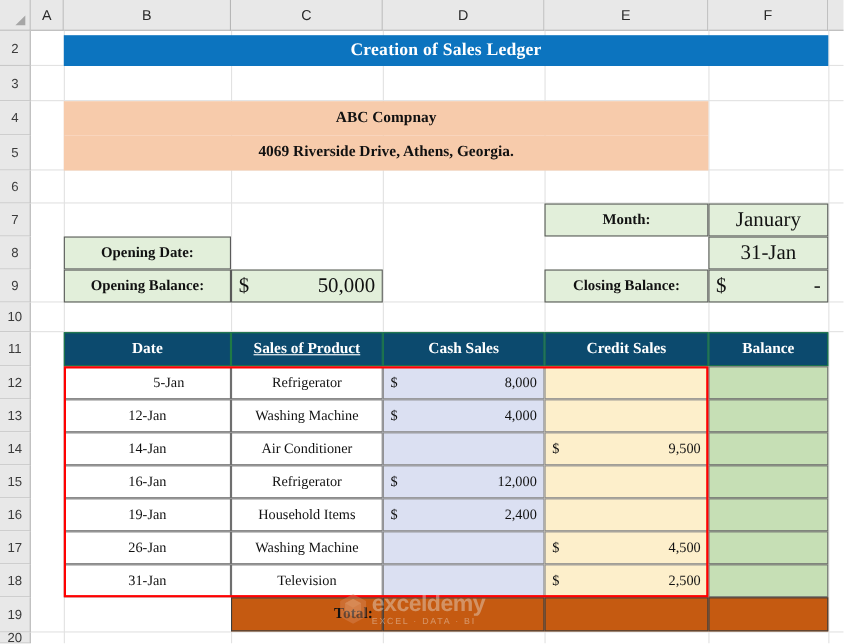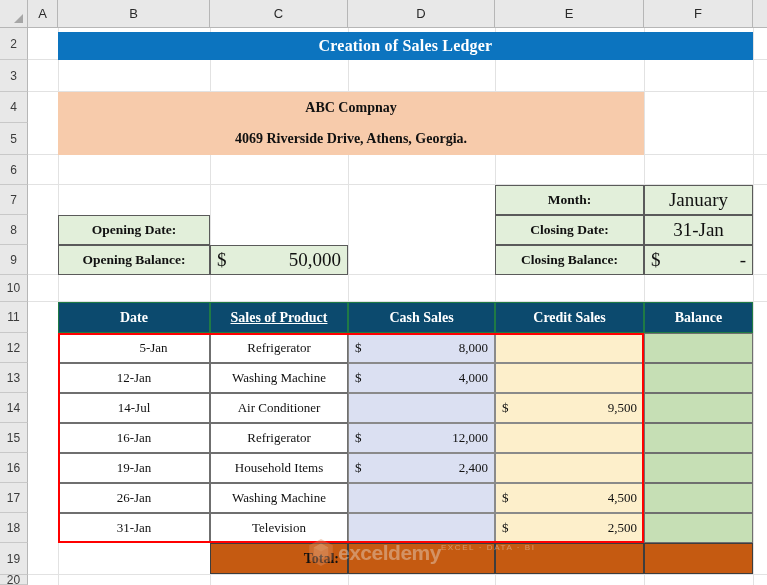--- a/index.html
+++ b/index.html
@@ -205,21 +205,21 @@
   
   .watermark {
     position: absolute;
     display: flex;
     align-items: center;
     gap: 4px;
     opacity: .42;
     pointer-events: none;
   }
   .wm-logo { width: 26px; height: 29px; }
-  .wm-text { display: flex; flex-direction: row; line-height: 1; }
+  .wm-text { display: flex; flex-direction: column; line-height: 1; }
   .wm-main {
     font-family: "Liberation Sans", sans-serif;
     font-weight: bold;
     font-size: 21px;
     color: #e8e0d8;
     letter-spacing: -0.5px;
   }
   .wm-sub {
     font-family: "Liberation Sans", sans-serif;
     font-size: 8px;
@@ -281,21 +281,20 @@
   <div class="gridline-h" style="top:574px;"></div>
 
   <div class="cell title-band" style="left:58px;top:32px;width:695px;height:28px;">Creation of Sales Ledger</div>
 
   <div class="cell company-band" style="left:58px;top:92px;width:586px;height:31px;">ABC Compnay</div>
   <div class="cell company-band" style="left:58px;top:123px;width:586px;height:32px;">4069 Riverside Drive, Athens, Georgia.</div>
 
   <div class="cell info-cell c-center" style="left:495px;top:185px;width:149px;height:30px;">Month:</div>
   <div class="cell info-val c-center" style="left:644px;top:185px;width:109px;height:30px;">January</div>
 
-  <div class="cell info-cell c-center" style="left:495px;top:215px;width:149px;height:30px;">Closing Date:</div>
   <div class="cell info-val c-center" style="left:644px;top:215px;width:109px;height:30px;">31-Jan</div>
 
   <div class="cell info-cell c-center" style="left:495px;top:245px;width:149px;height:30px;">Closing Balance:</div>
   <div class="cell info-val money-row" style="left:644px;top:245px;width:109px;height:30px;">
     <span>$</span>
     <span>-</span>
   </div>
 
   <div class="cell info-cell c-center" style="left:58px;top:215px;width:152px;height:30px;">Opening Date:</div>
 
@@ -327,21 +326,21 @@
       <div class="cell td-prod" style="left: 210px; top: 363px; width: 138px; height: 30px;">Washing Machine</div>
       <div class="cell td-cash" style="left: 348px; top: 363px; width: 147px; height: 30px;">
         <span>$</span>
         <span>4,000</span>
       </div>
       <div class="cell td-credit" style="left: 495px; top: 363px; width: 149px; height: 30px;">
         <span></span>
         <span></span>
       </div>
       <div class="cell td-balance" style="left: 644px; top: 363px; width: 109px; height: 30px;"></div>
-      <div class="cell td-date" style="left: 58px; top: 393px; width: 152px; height: 30px;">14-Jul</div>
+      <div class="cell td-date" style="left: 58px; top: 393px; width: 152px; height: 30px;">14-Jan</div>
       <div class="cell td-prod" style="left: 210px; top: 393px; width: 138px; height: 30px;">Air Conditioner</div>
       <div class="cell td-cash" style="left: 348px; top: 393px; width: 147px; height: 30px;">
         <span></span>
         <span></span>
       </div>
       <div class="cell td-credit" style="left: 495px; top: 393px; width: 149px; height: 30px;">
         <span>$</span>
         <span>9,500</span>
       </div>
       <div class="cell td-balance" style="left: 644px; top: 393px; width: 109px; height: 30px;"></div>

